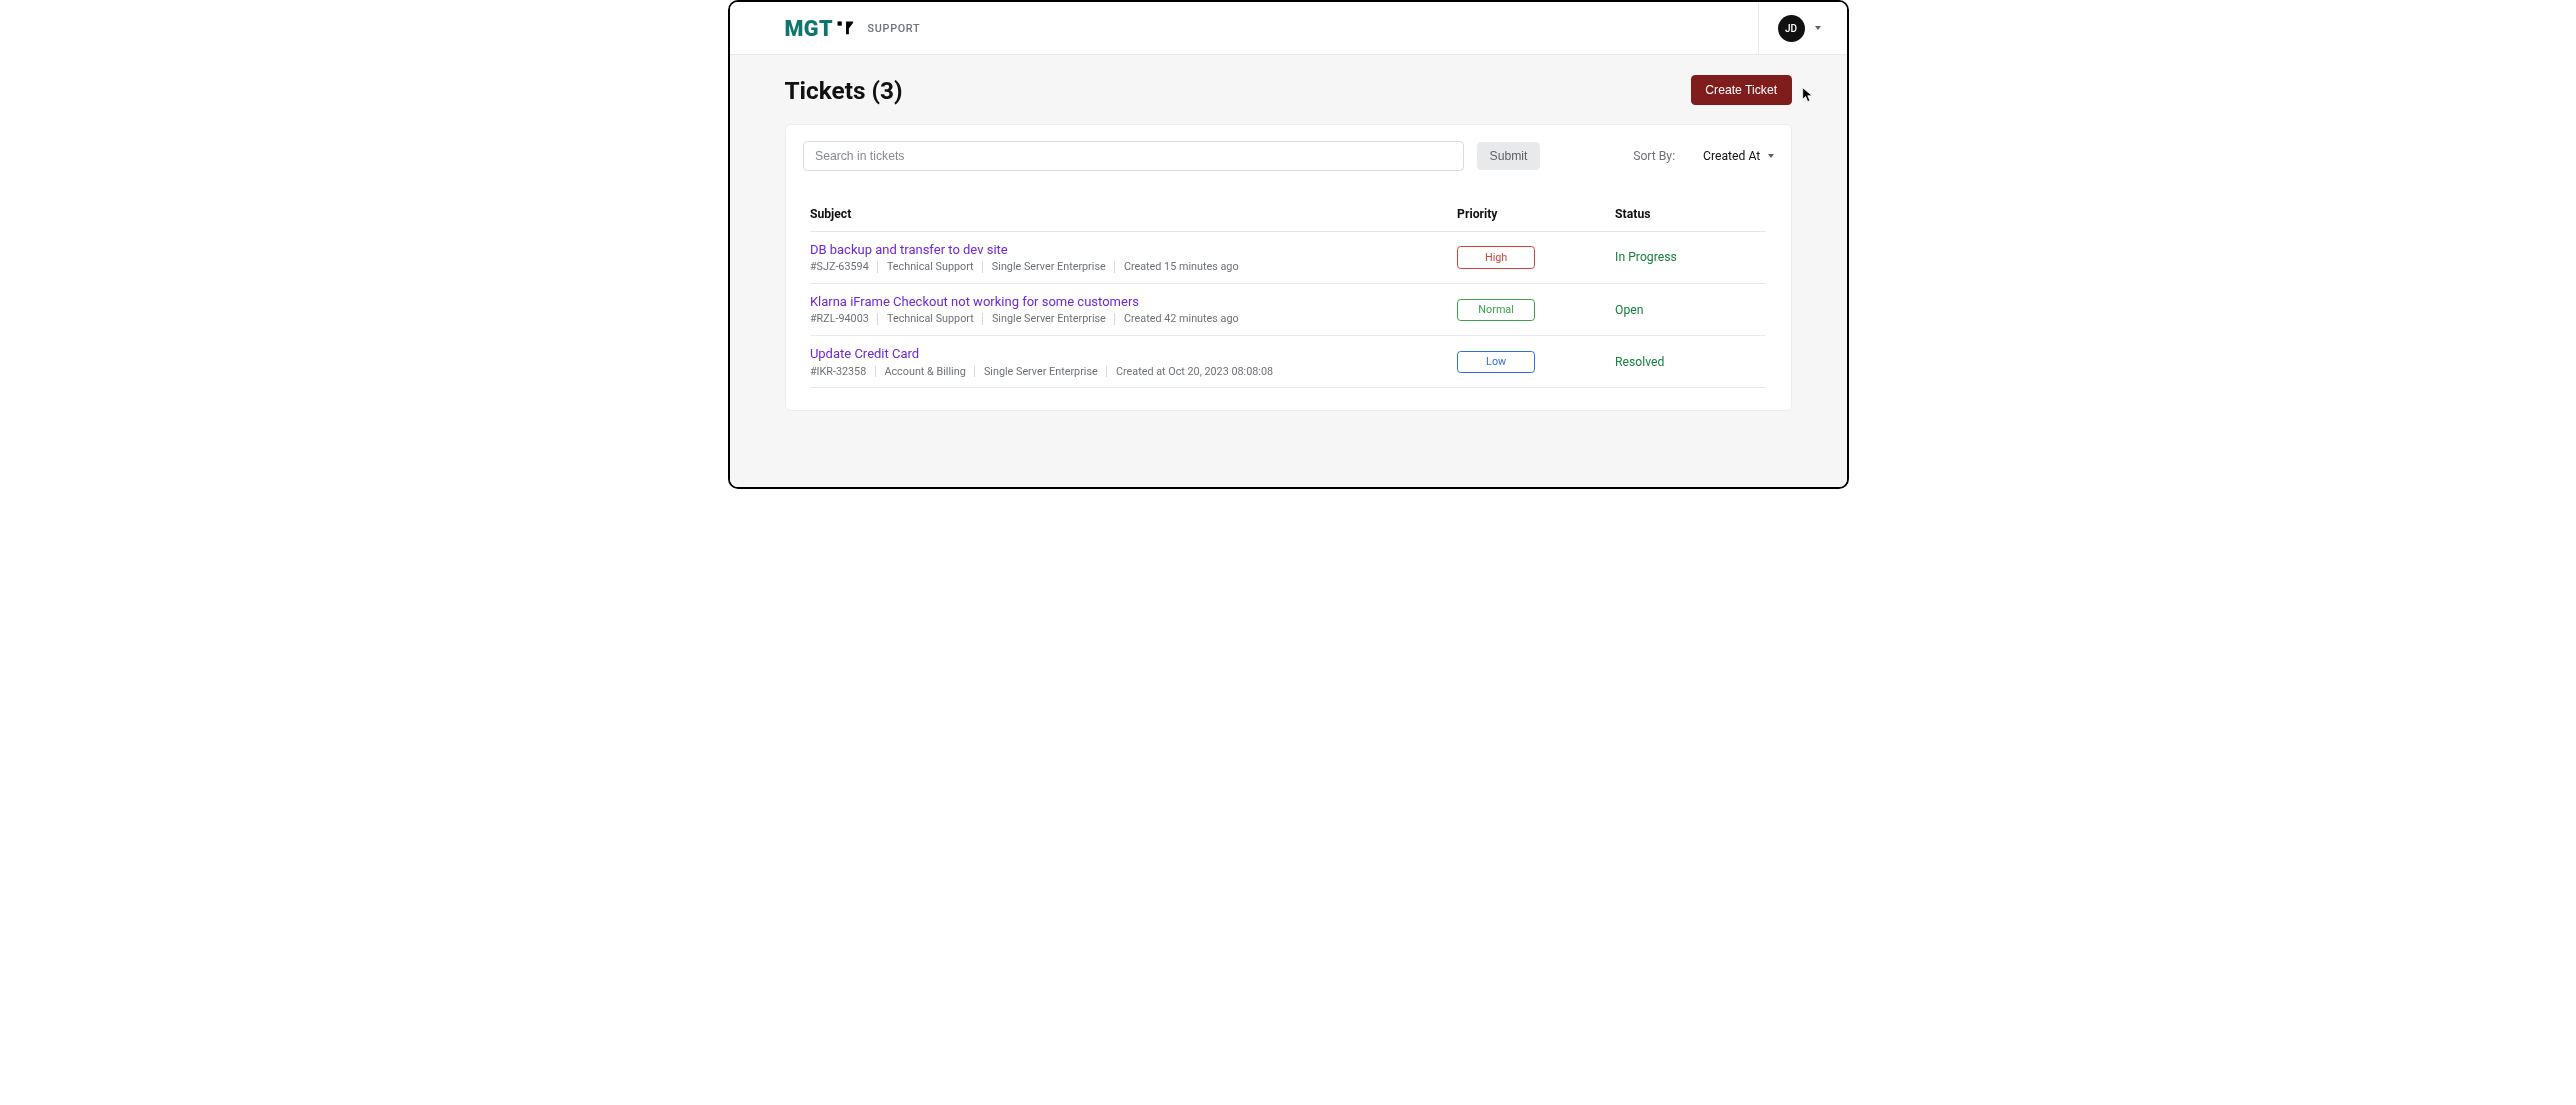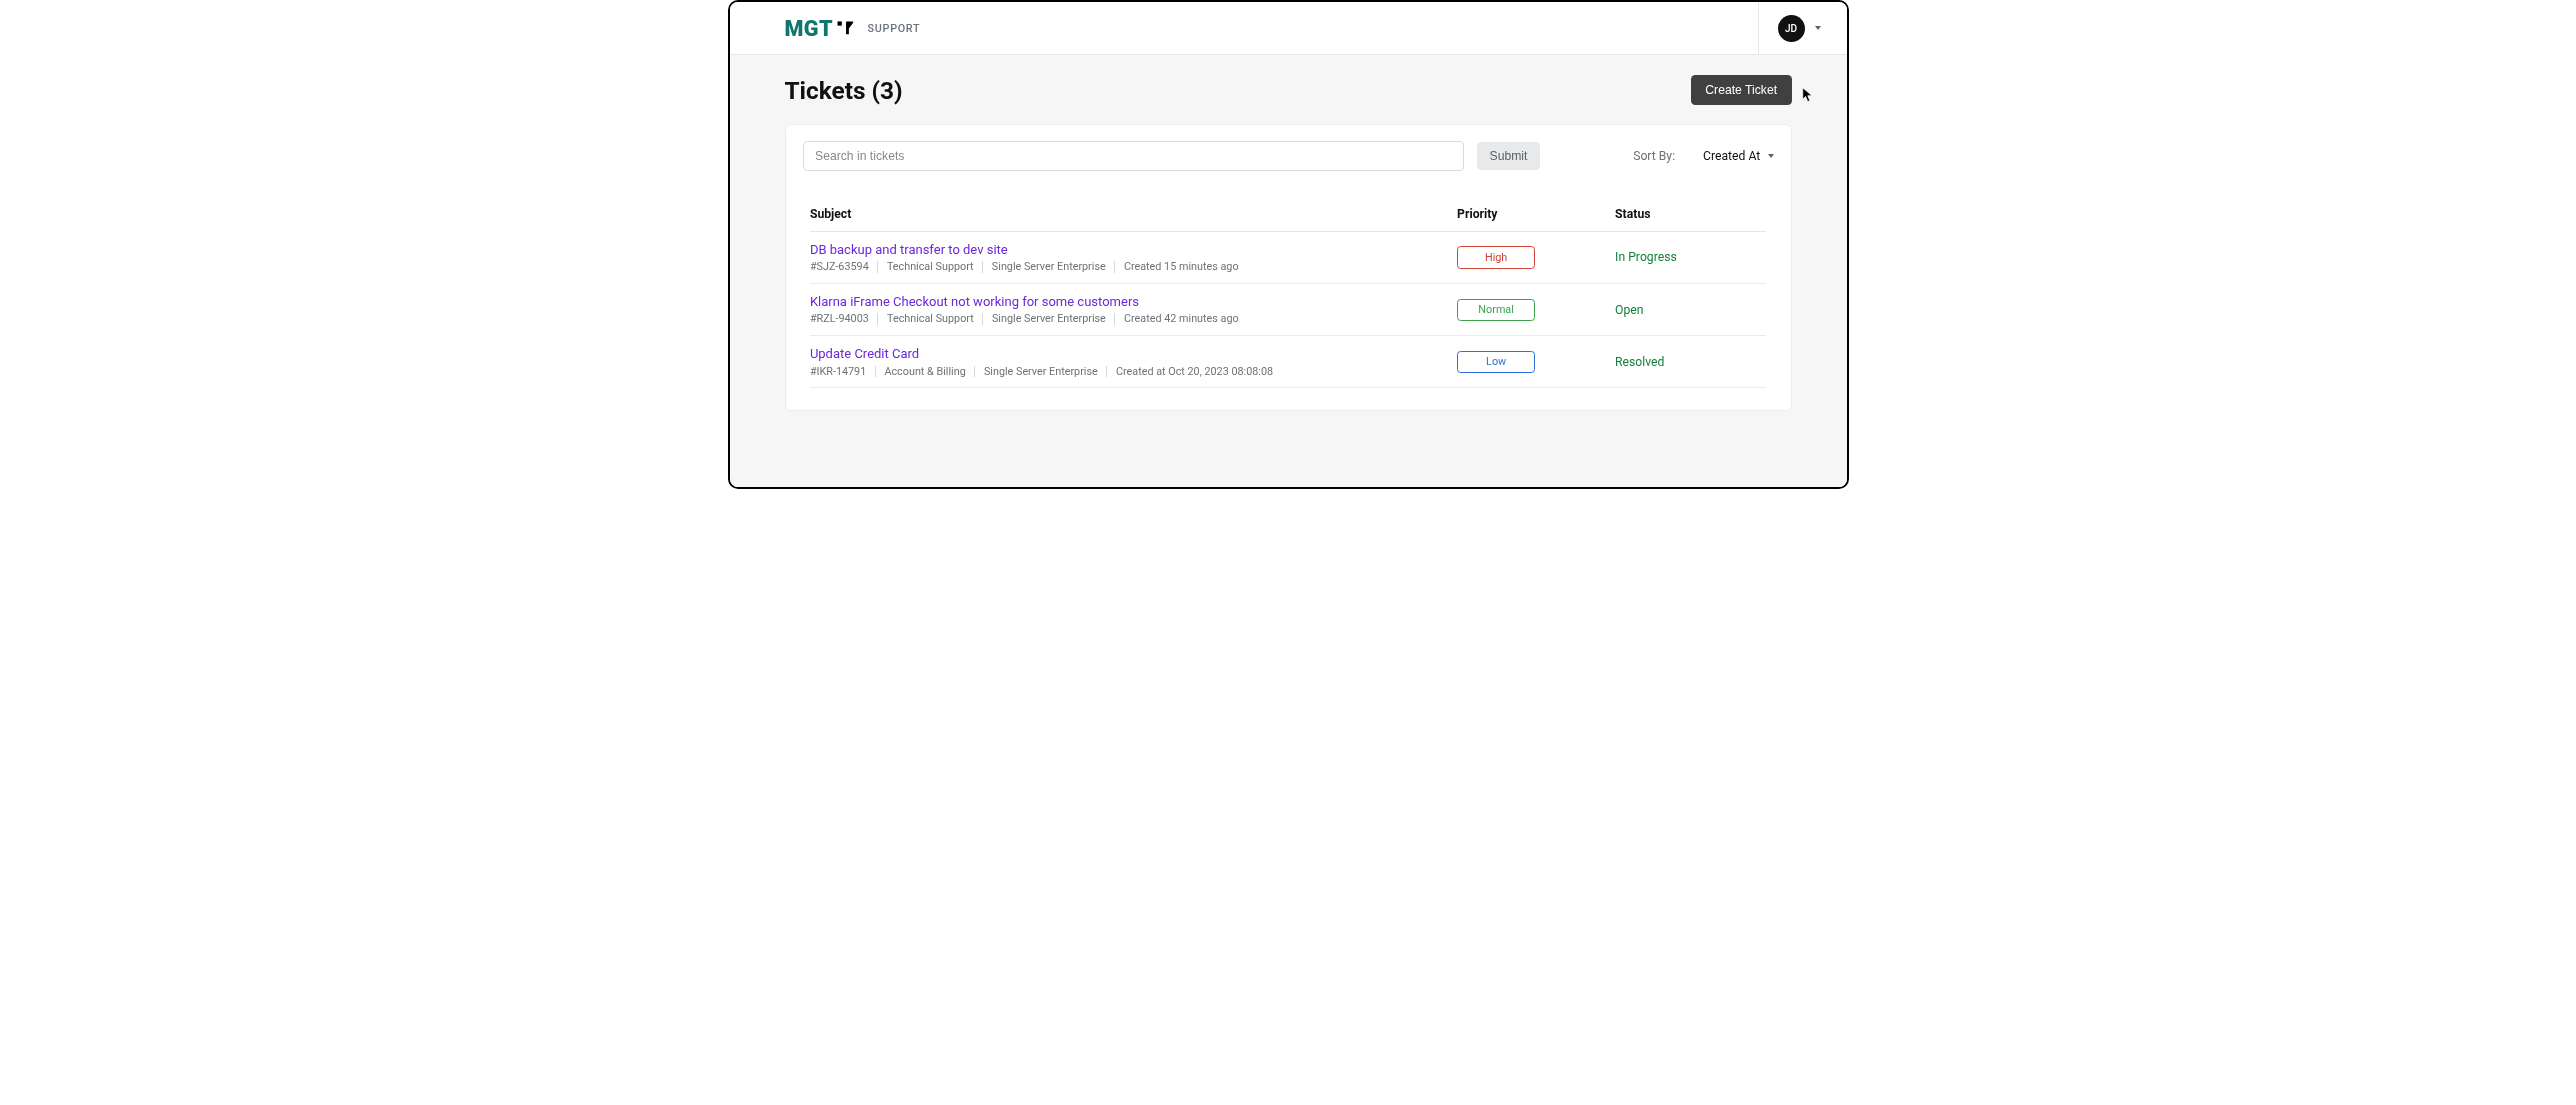--- a/index.html
+++ b/index.html
@@ -66,21 +66,21 @@
     align-items: center;
     justify-content: space-between;
     margin-bottom: 18.7px;
   }
   .page-title {
     font-size: 24.4px;
     font-weight: 700;
     color: #111;
   }
   .btn-primary {
-    background: #404040;
+    background: #7f1d1d;
     color: #fff;
     border: none;
     border-radius: 4.3px;
     padding: 8px 14.4px;
     font-size: 12.2px;
     font-weight: 500;
     cursor: pointer;
   }
   .panel {
     background: #fff;
@@ -238,21 +238,21 @@
                     <span>Created 42 minutes ago</span>
                   </div>
                 </td>
                 <td class="col-priority"><span class="badge badge-normal">Normal</span></td>
                 <td class="col-status"><span class="status-text">Open</span></td>
               </tr>
               <tr>
                 <td>
                   <div class="subj-title">Update Credit Card</div>
                   <div class="meta">
-                    <span>#IKR-14791</span>
+                    <span>#IKR-32358</span>
                     <span>Account &amp; Billing</span>
                     <span>Single Server Enterprise</span>
                     <span>Created at Oct 20, 2023 08:08:08</span>
                   </div>
                 </td>
                 <td class="col-priority"><span class="badge badge-low">Low</span></td>
                 <td class="col-status"><span class="status-text">Resolved</span></td>
               </tr>
             </tbody>
         </table>

